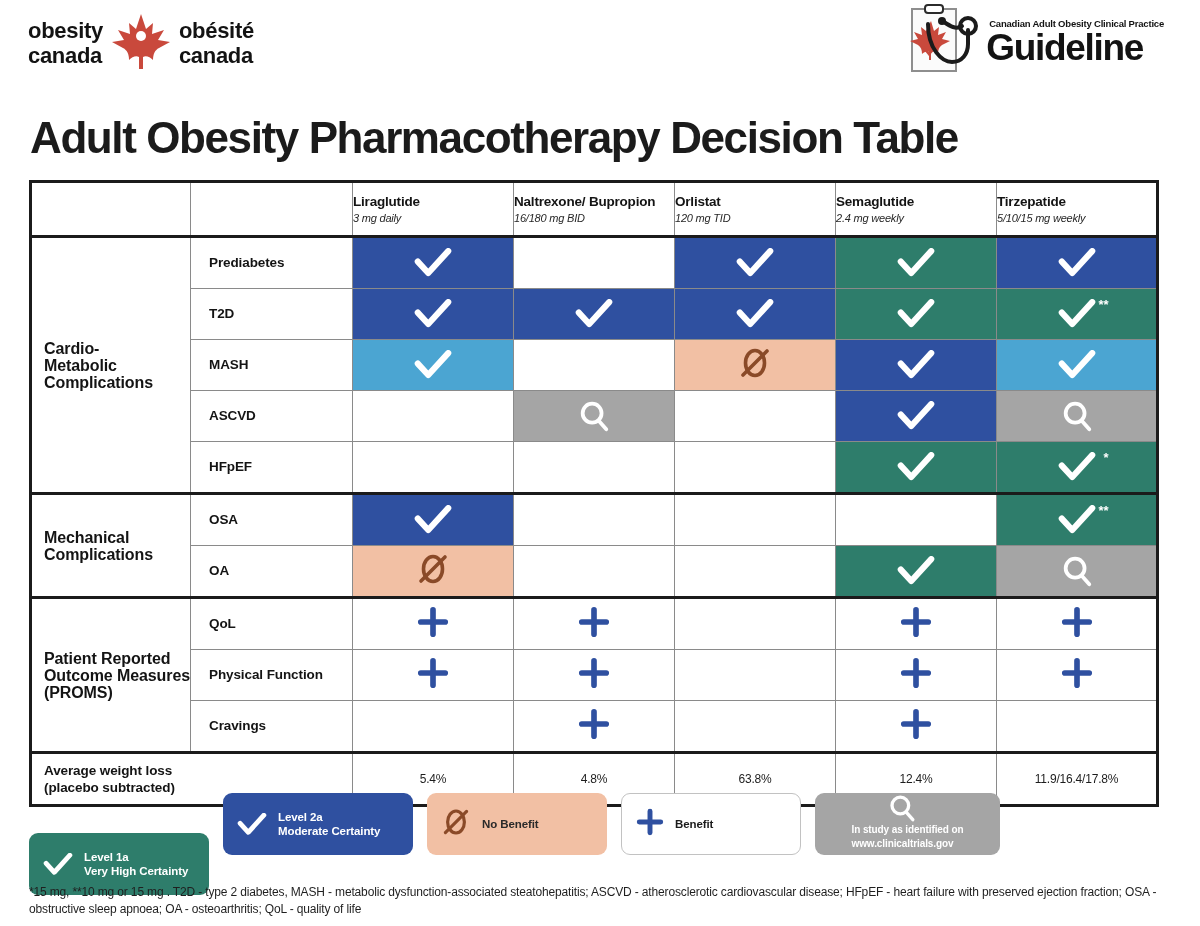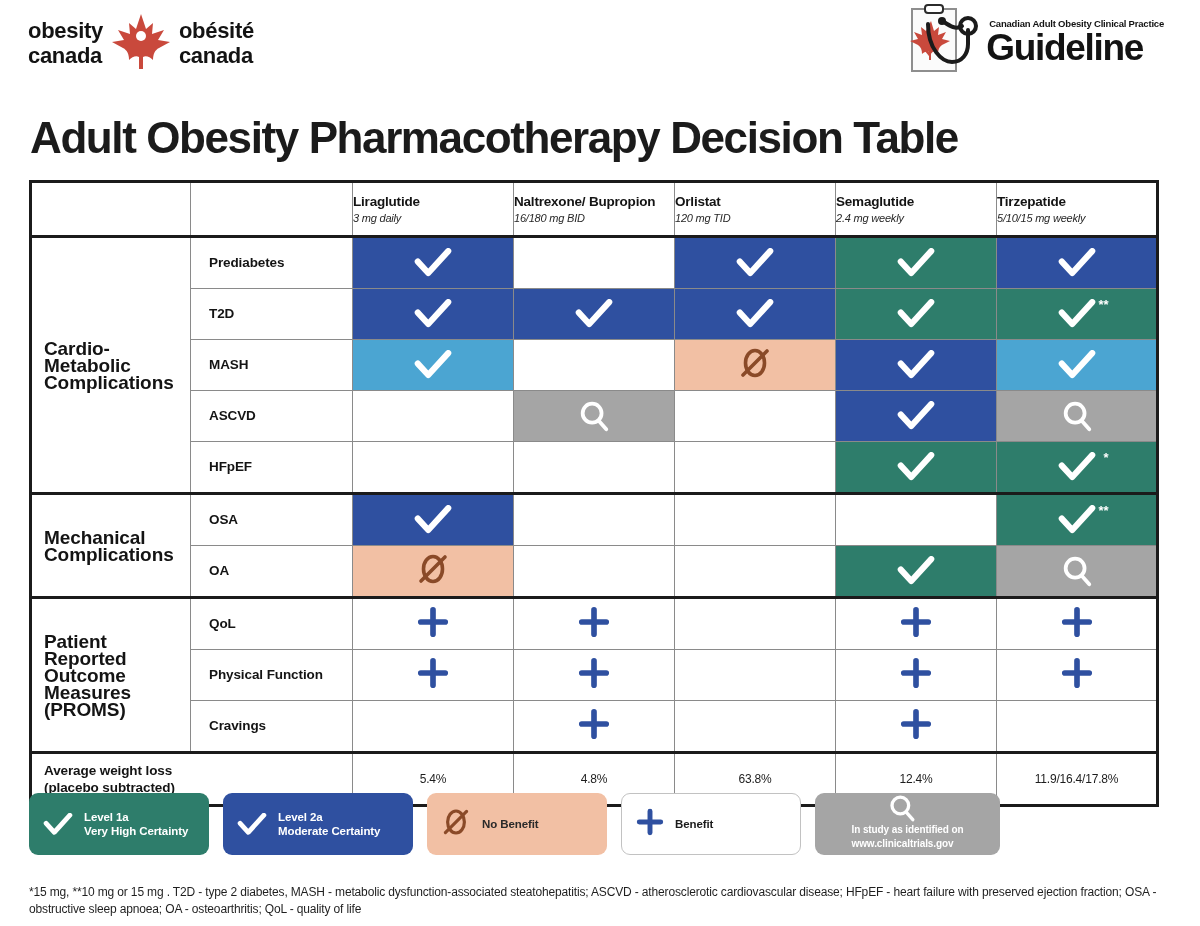--- a/index.html
+++ b/index.html
@@ -69,21 +69,21 @@
   
   table.decision{border:3px solid #1b1b1b;}
   tr.thick-top > td{border-top:3px solid #1b1b1b;}
   td.thick-bottom{border-bottom:3px solid #1b1b1b;}
 
   .hdr-cell{padding:10px 9px 11px 9px;}
   .hdr-name{font-size:13.5px;font-weight:bold;color:#141414;letter-spacing:-0.2px;line-height:15px;}
   .hdr-dose{font-size:11px;color:#262626;letter-spacing:-0.2px;margin-top:3px;line-height:13px;font-style:italic;}
 
   .grp-label{
-    font-size:19px;font-weight:bold;color:#141414;
+    font-size:16px;font-weight:bold;color:#141414;
     letter-spacing:-0.1px;line-height:17px;padding:6px 0 6px 12px;
   }
   .row-label{
     font-size:13.5px;font-weight:bold;color:#141414;
     letter-spacing:-0.1px;padding:6px 0 6px 18px;line-height:16px;
   }
 
   .cell{
     height:50px;position:relative;
     display:flex;align-items:center;justify-content:center;
@@ -114,21 +114,21 @@
   .legend{
     position:absolute;left:29px;top:793px;
     display:flex;gap:14px;align-items:stretch;
   }
   .lg{
     border-radius:9px;display:flex;align-items:center;
     padding:0 14px;height:62px;box-sizing:border-box;
   }
   .lg .lg-ico{margin-right:11px;display:flex;align-items:center;}
   .lg .lg-txt{font-size:11.5px;font-weight:bold;line-height:14px;letter-spacing:-0.1px;}
-  .lg1{width:180px;background:#2e7d6b;color:#fff;}
+  .lg1{width:180px;background:#2e7d6b;color:#fff;margin-top:40px;}
   .lg2{width:190px;background:#2f50a0;color:#fff;}
   .lg3{width:176px;background:#4ba5d2;color:#fff;}
   .lg4{width:180px;background:#f2c0a4;color:#2a2a2a;}
   .lg5{width:180px;background:#ffffff;color:#1b1b1b;border:1.5px solid #c2c2c2;}
   .lg6{width:185px;background:#a5a5a5;color:#ffffff;flex-direction:column;}
   .lg6 .lg-txt{font-size:10px;}
 
   
   .footnote{
     position:absolute;left:29px;top:884px;width:1140px;

